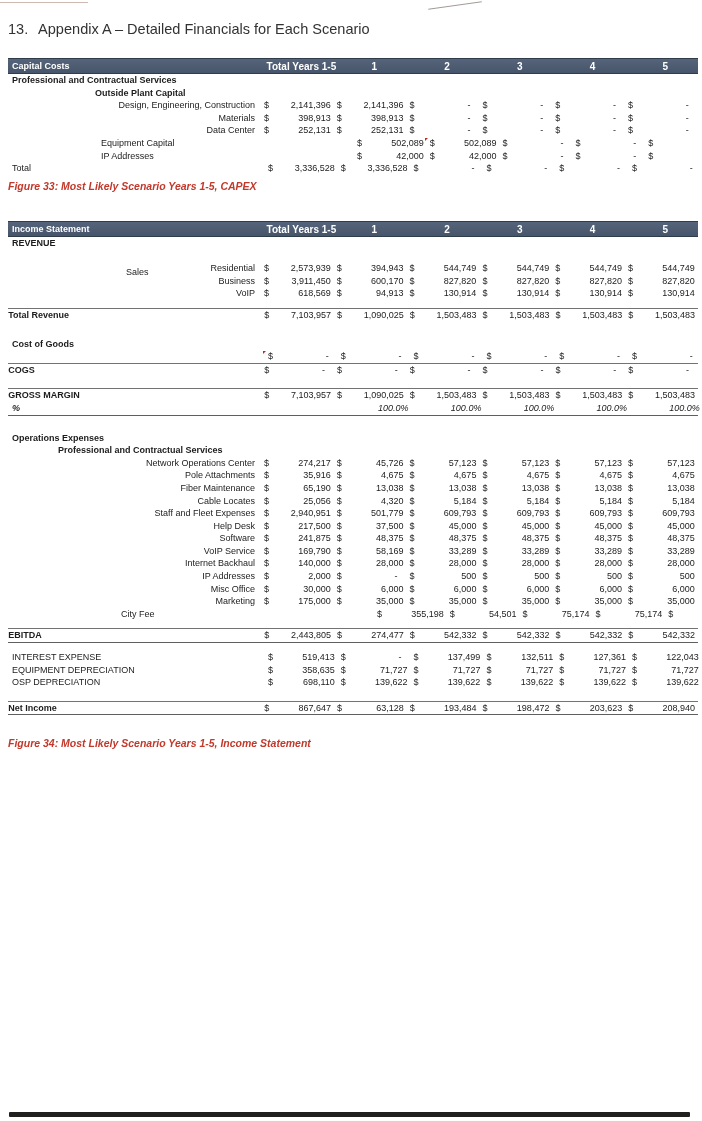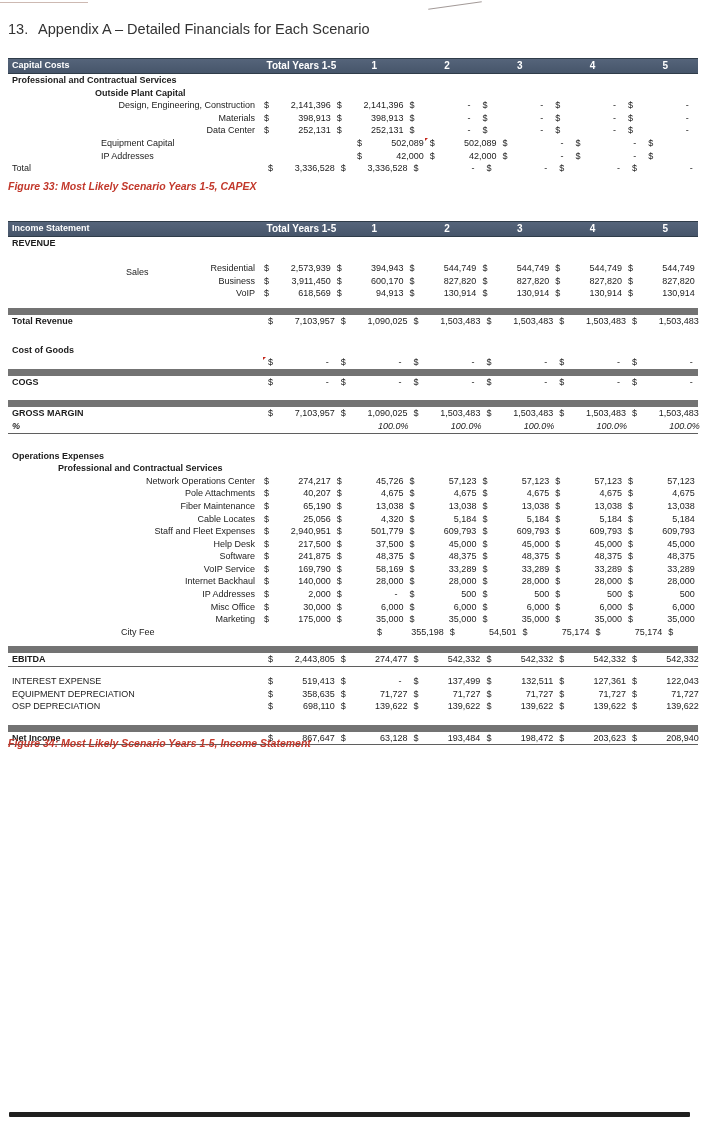--- a/index.html
+++ b/index.html
@@ -15,25 +15,26 @@
   .doc-title .num{display:inline-block;width:31px;margin-top:14px;}
   .scratch1{position:absolute;left:0;top:2px;width:88px;height:1px;background:#cdb9b2;}
   .scratch2{position:absolute;left:428px;top:5px;width:54px;height:1px;background:#a39a98;transform:rotate(-8deg);}
   .tbl{position:absolute;left:8px;width:690px;}
   #capex-table{top:58px;}
   #income-table{top:221px;}
   .thead{
     display:flex;height:14px;line-height:13px;background:#4b5a6c;color:#ffffff;
     border-top:1px solid #2f3c49;border-bottom:1px solid #2f3c49;
     background-image:linear-gradient(#55647a,#46556a);
+    align-items:center;
   }
   .thead-label{width:253px;flex-shrink:0;font-size:9px;font-weight:bold;padding-left:4px;}
   .thead-col{width:72.8px;flex-shrink:0;font-size:10px;font-weight:bold;text-align:center;}
   .row{display:flex;height:12.6px;line-height:12.4px;font-size:9px;}
-  .row.bt{border-top:7px solid #737373;}
+  .row.bt{border-top:1px solid #737373;justify-content:flex-end;}
   .row.bb{border-bottom:1px solid #5f5f5f;}
   .lbl{width:253px;flex-shrink:0;white-space:nowrap;}
   .lbl.h1{padding-left:4px;}
   .lbl.h2{padding-left:87px;}
   .lbl.h2b{padding-left:50px;}
   .lbl.mid{padding-left:118px;margin-top:16px;}
   .lbl.left1{padding-left:93px;}
   .lbl.cityfee{padding-left:113px;}
   .lbl.flush{padding-left:4px;}
   .lbl.item{text-align:right;padding-right:6px;box-sizing:border-box;}
@@ -504,21 +505,21 @@
       </div>
       <div class="cell">
         <span class="cur">$</span>
         <span class="val">57,123</span>
       </div>
     </div>
     <div class="row">
       <div class="lbl item">Pole Attachments</div>
       <div class="cell">
         <span class="cur">$</span>
-        <span class="val">40,207</span>
+        <span class="val">35,916</span>
       </div>
       <div class="cell">
         <span class="cur">$</span>
         <span class="val">4,675</span>
       </div>
       <div class="cell">
         <span class="cur">$</span>
         <span class="val">4,675</span>
       </div>
       <div class="cell">

